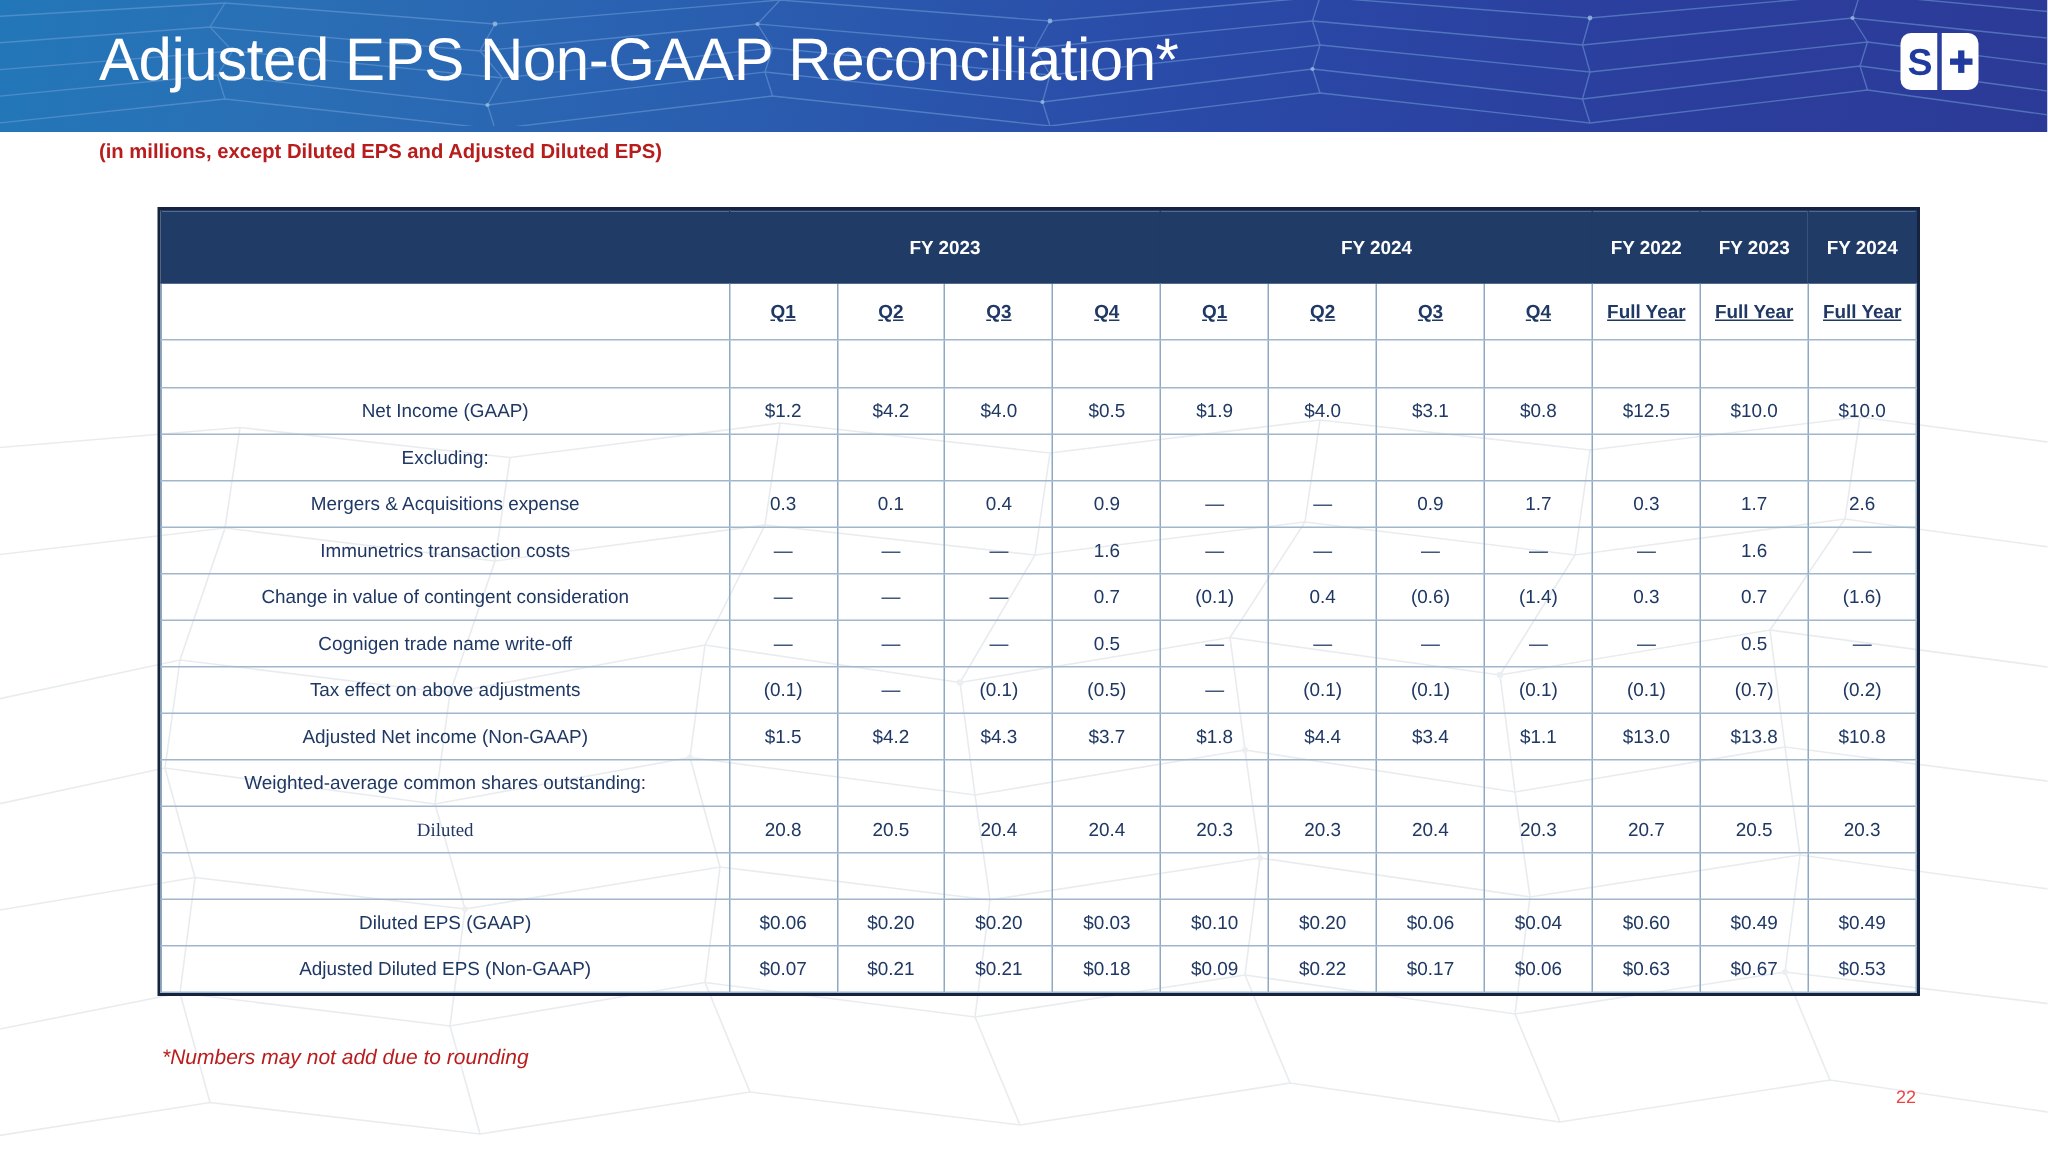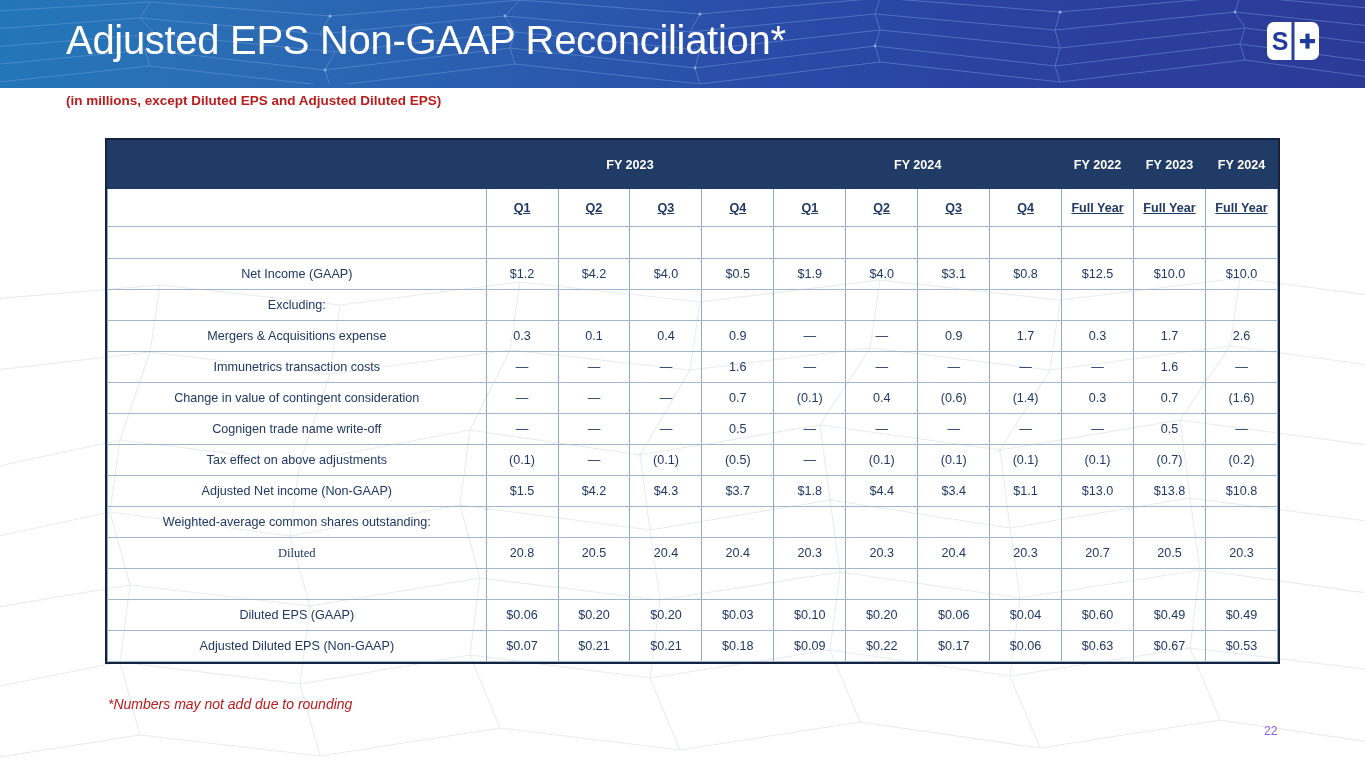--- a/index.html
+++ b/index.html
@@ -118,21 +118,21 @@
   td.lbl-top{vertical-align:top;padding-top:3px;font-family:Liberation Serif, serif;}
   td.num-low{vertical-align:bottom;padding-bottom:4px;}
 
   
   #footnote{
     position:absolute;left:108px;top:696px;
     font-style:italic;font-size:14px;color:#b91c1c;z-index:2;
   }
   #page-number{
     position:absolute;left:1264px;top:724px;
-    font-size:12px;color:#8b5cf6;z-index:2;
+    font-size:12px;color:#ef4444;z-index:2;
   }
 </style>
 </head>
 <body>
 
 <svg id="body-mesh" viewBox="0 0 1365 768" preserveAspectRatio="none">
   <g stroke="#e9ecef" stroke-width="1.1" fill="none">
     <path d="M-20 470 L120 440 L300 462 L470 430 L640 455 L820 425 L1000 450 L1180 420 L1390 448"></path>
     <path d="M-20 540 L110 512 L290 536 L460 505 L650 530 L830 500 L1010 528 L1190 498 L1390 524"></path>
     <path d="M-20 610 L130 585 L310 606 L480 578 L660 600 L840 572 L1020 598 L1200 570 L1390 596"></path>

